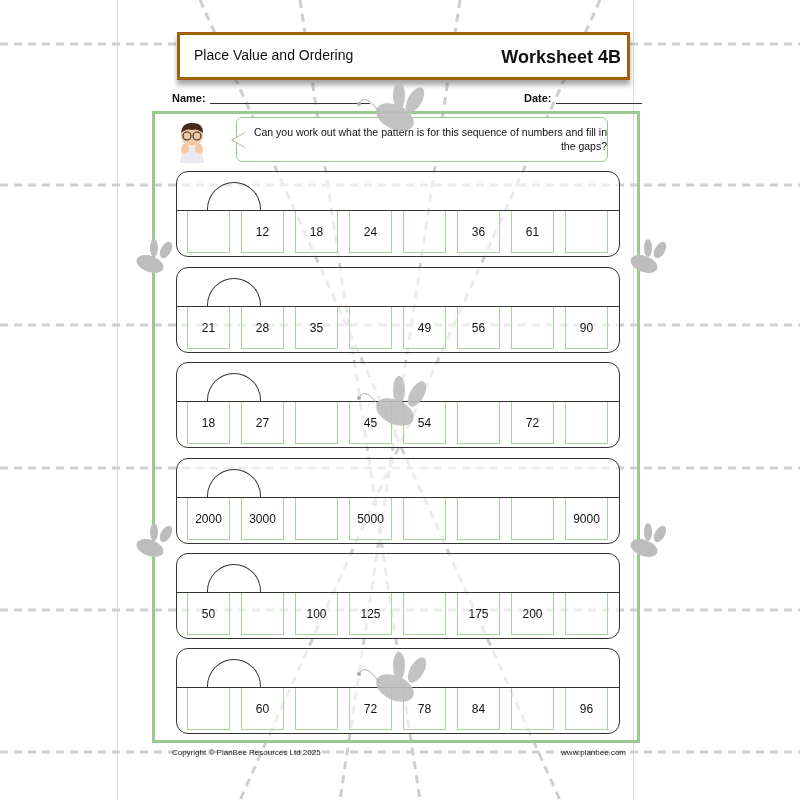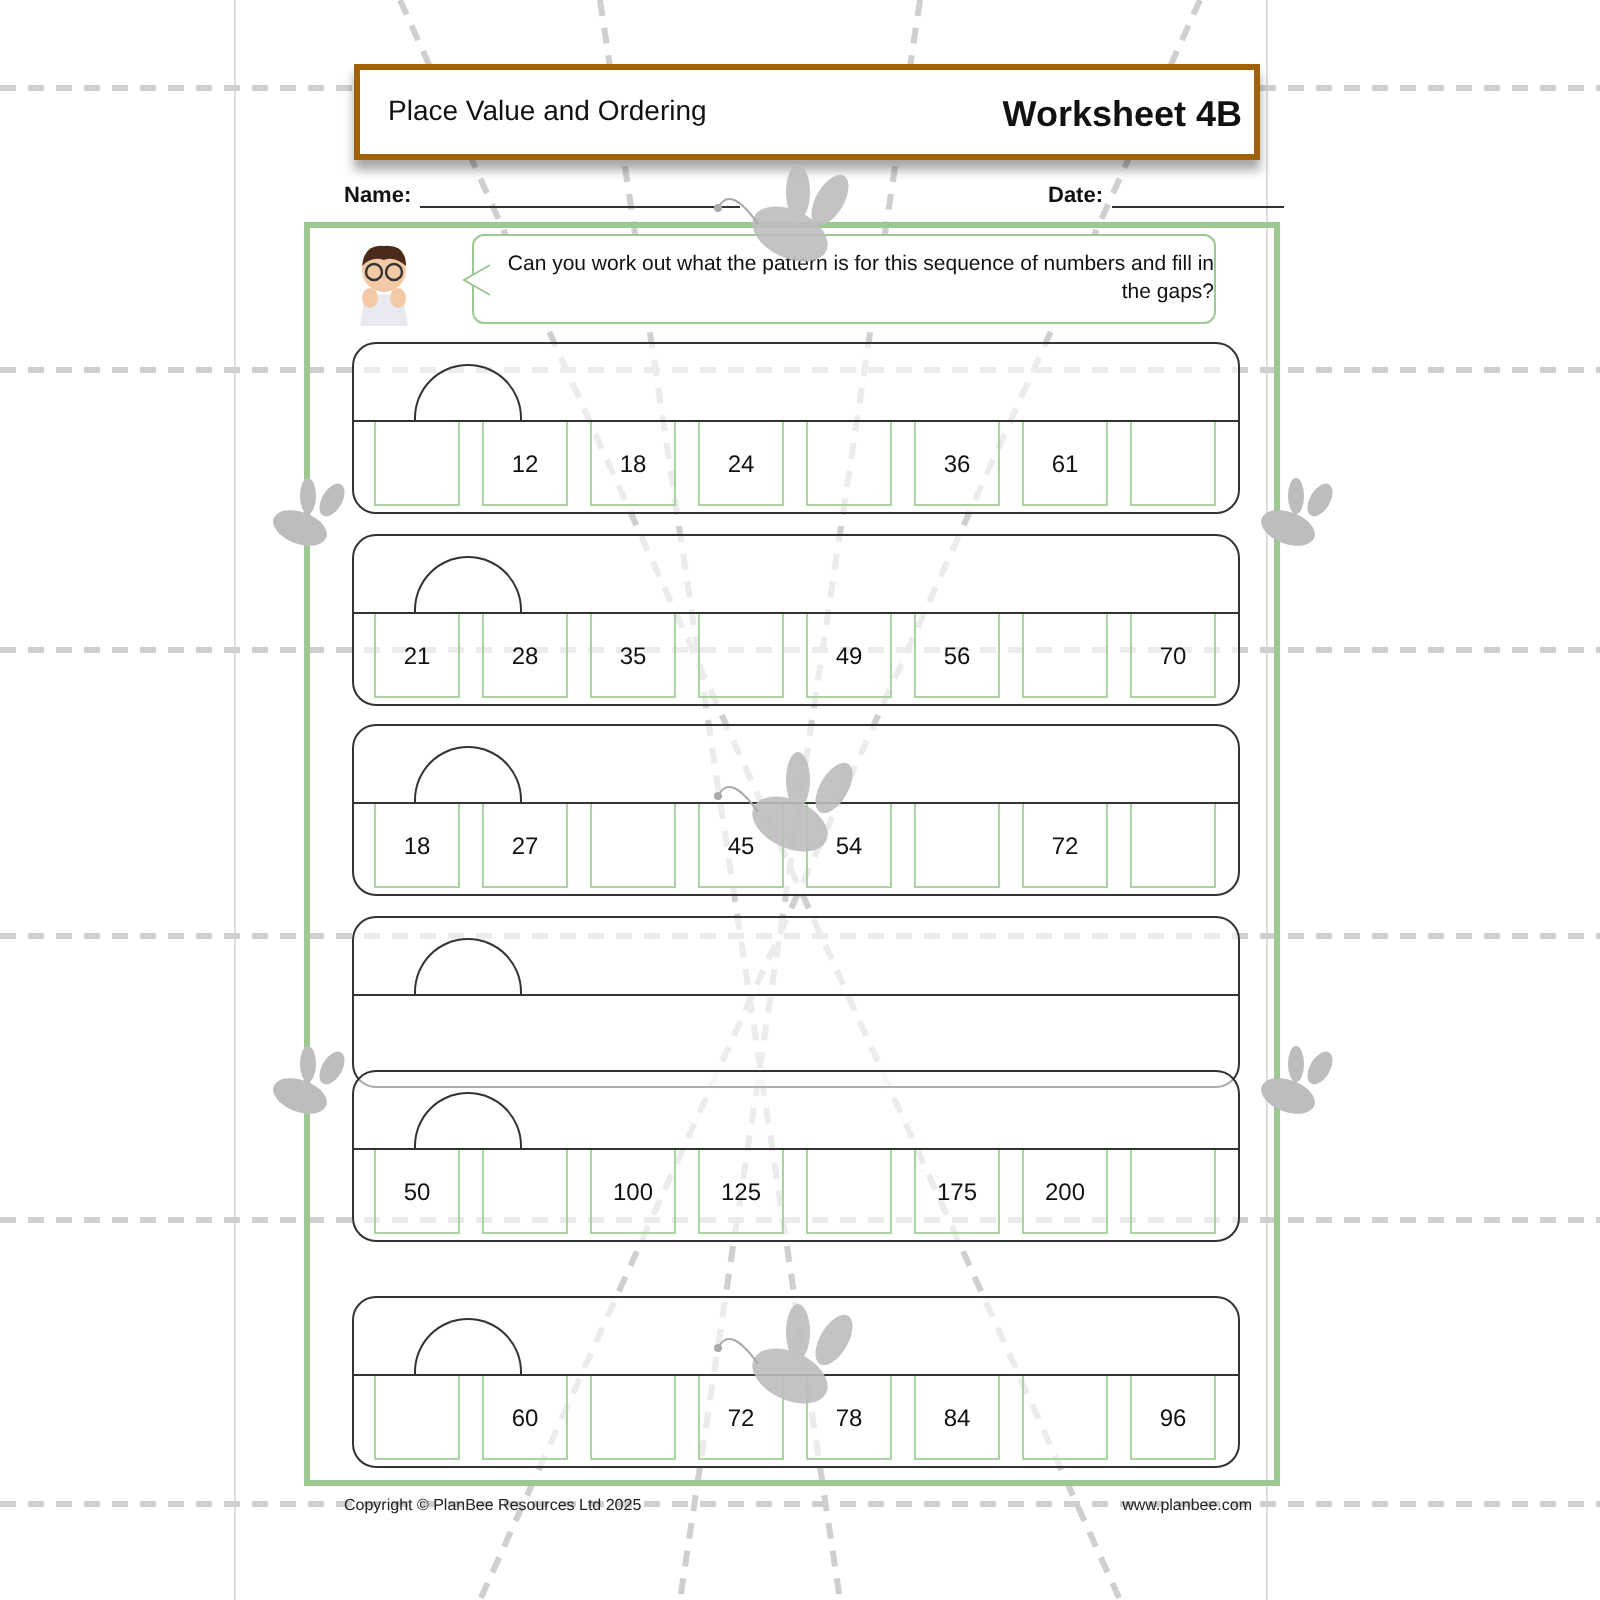--- a/index.html
+++ b/index.html
@@ -92,21 +92,21 @@
   <div class="arc"></div>
   <div class="divider"></div>
   <div class="cells">
     <div class="cell">21</div>
     <div class="cell">28</div>
     <div class="cell">35</div>
     <div class="cell"></div>
     <div class="cell">49</div>
     <div class="cell">56</div>
     <div class="cell"></div>
-    <div class="cell">70</div>
+    <div class="cell">90</div>
   </div>
 </div>
 
 <div class="seq" style="top:362px;">
   <div class="arc"></div>
   <div class="divider"></div>
   <div class="cells">
     <div class="cell">18</div>
     <div class="cell">27</div>
     <div class="cell"></div>
@@ -114,23 +114,33 @@
     <div class="cell">54</div>
     <div class="cell"></div>
     <div class="cell">72</div>
     <div class="cell"></div>
   </div>
 </div>
 
 <div class="seq" style="top:458px;">
   <div class="arc"></div>
   <div class="divider"></div>
-</div>
-
-<div class="seq" style="top:535px;">
+  <div class="cells">
+    <div class="cell">2000</div>
+    <div class="cell">3000</div>
+    <div class="cell"></div>
+    <div class="cell">5000</div>
+    <div class="cell"></div>
+    <div class="cell"></div>
+    <div class="cell"></div>
+    <div class="cell">9000</div>
+  </div>
+</div>
+
+<div class="seq" style="top:553px;">
   <div class="arc"></div>
   <div class="divider"></div>
   <div class="cells">
     <div class="cell">50</div>
     <div class="cell"></div>
     <div class="cell">100</div>
     <div class="cell">125</div>
     <div class="cell"></div>
     <div class="cell">175</div>
     <div class="cell">200</div>

